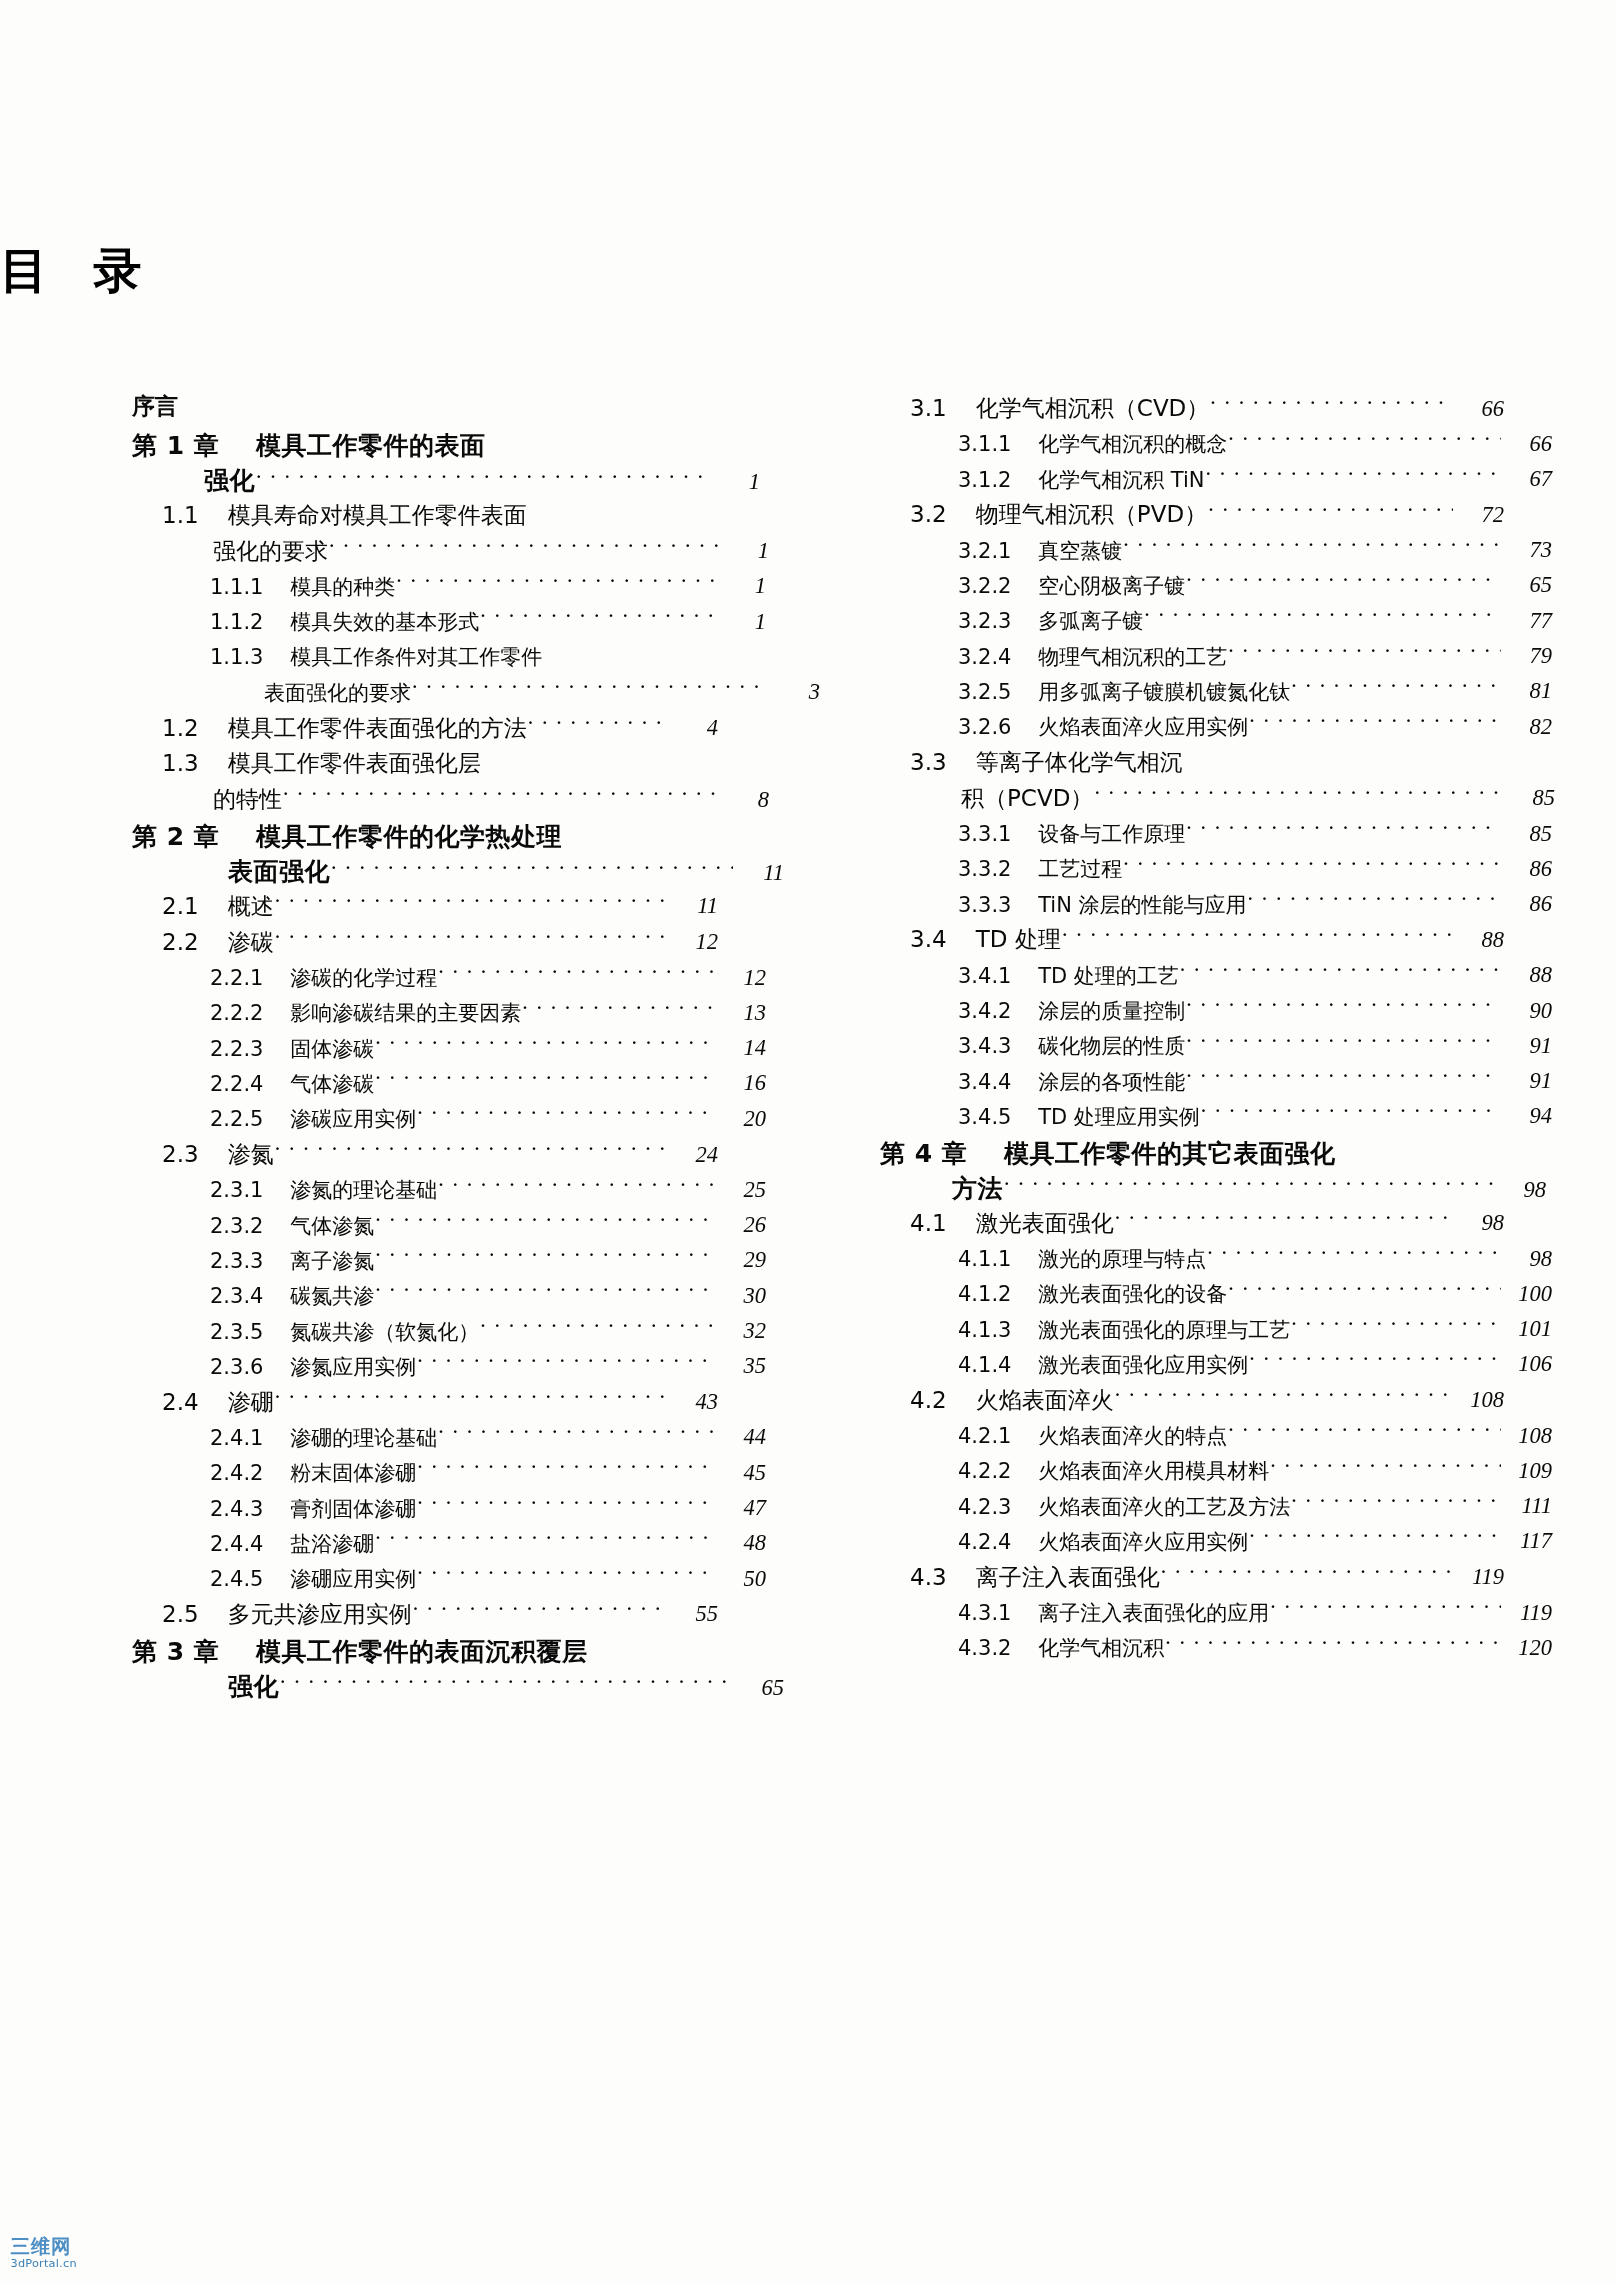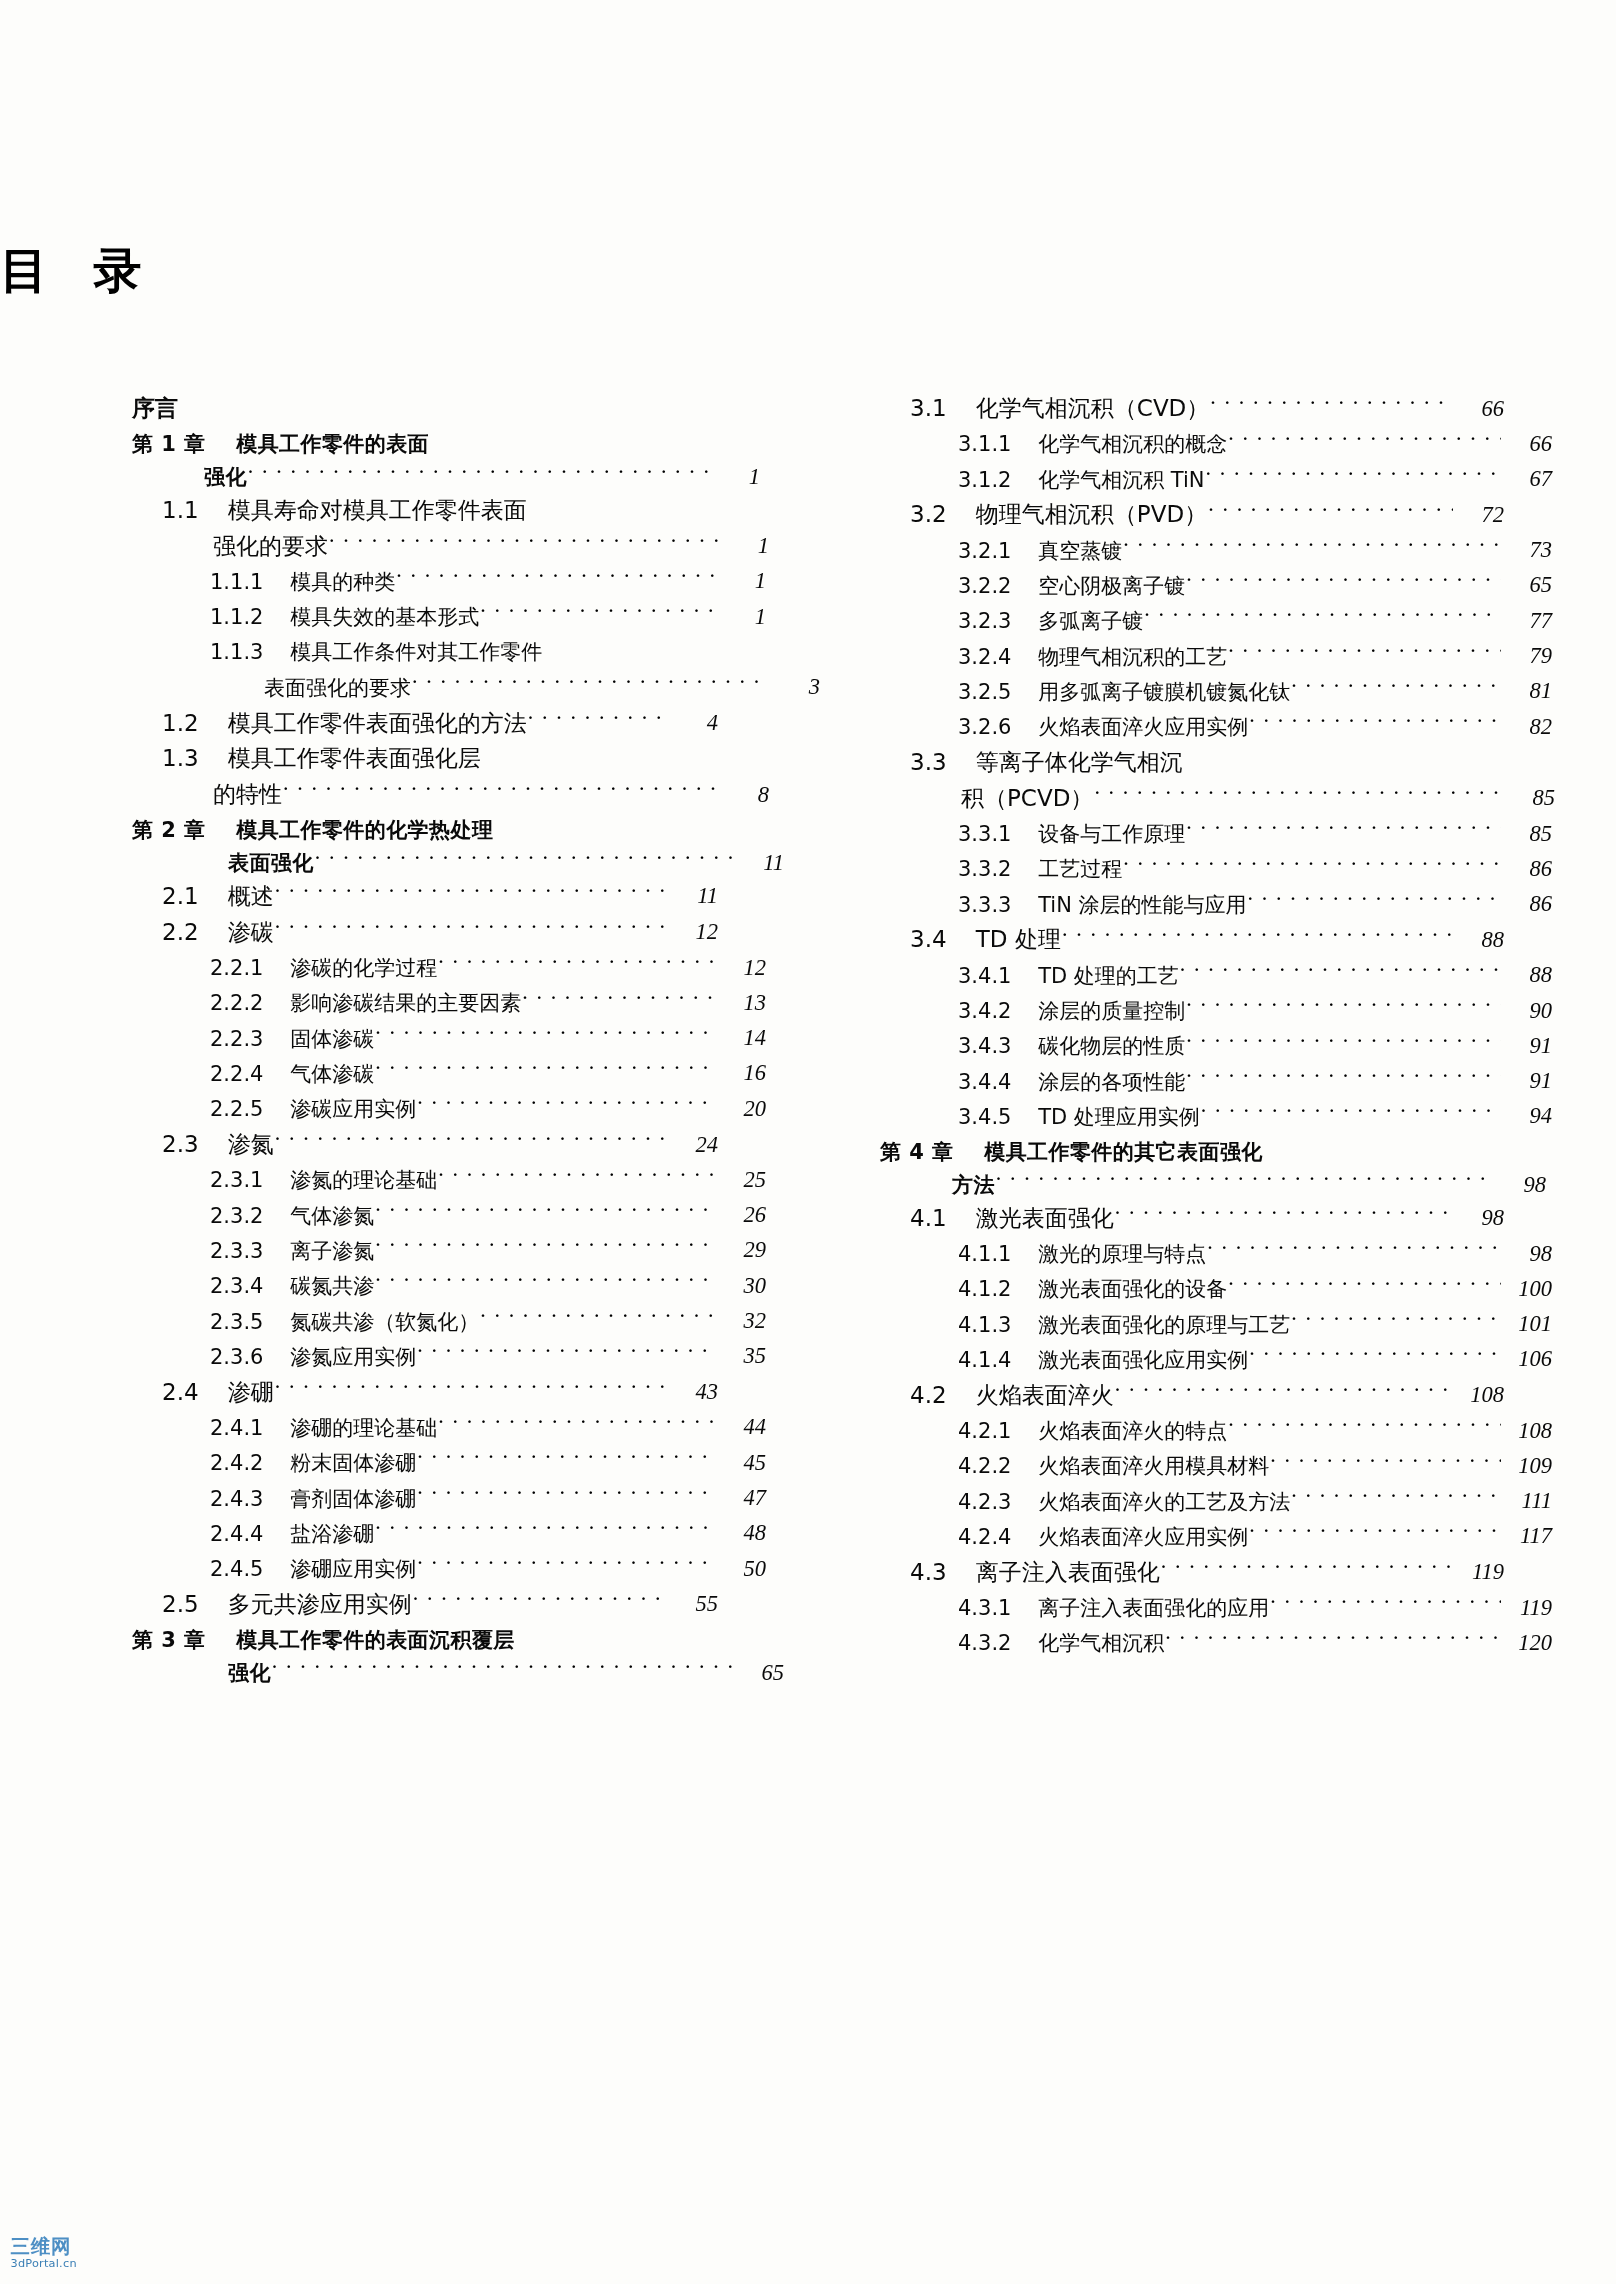--- a/index.html
+++ b/index.html
@@ -70,30 +70,30 @@
     font-family: "Liberation Serif", "DejaVu Serif", serif;
     font-size: 22.5px;
     padding-left: 7.5px;
   }
   .entry.nopage .page { visibility: hidden; }
   .entry.noleader .leader { visibility: hidden; }
 
   
   
   .lvl-pre {
-    font-family: Liberation Sans, sans-serif;
+    font-family: Liberation Mono, monospace;
     font-weight: bold;
     font-size: 23px;
     margin-bottom: 12.8px;
   }
   
   .lvl-chap .label {
     font-family: "DejaVu Sans", "Liberation Sans", sans-serif;
     font-weight: bold;
-    font-size: 21px;
+    font-size: 25px;
     letter-spacing: 0.02em;
   }
   .lvl-chap { margin-bottom: 10.5px; }
   .lvl-chap.cont { padding-left: 72px; }
   .lvl-chap.cont2 { padding-left: 96px; }
 
   
   .lvl-sec { padding-left: 30px; margin-bottom: 12.8px; }
   .lvl-sec .label {
     font-family: "DejaVu Sans", "Liberation Sans", sans-serif;

